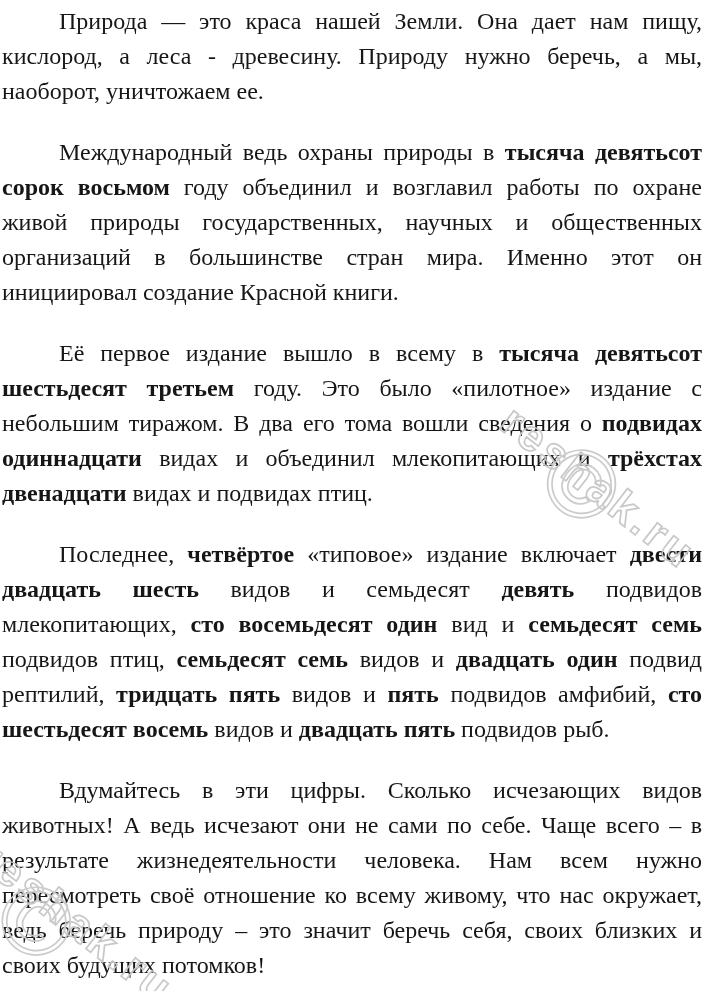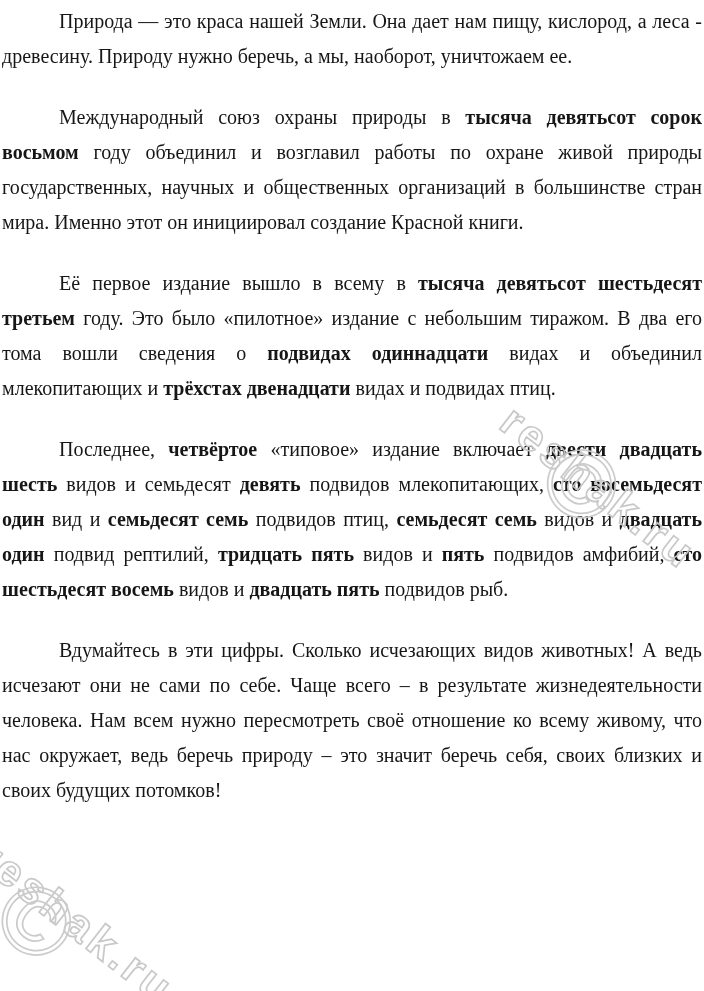--- a/index.html
+++ b/index.html
@@ -13,21 +13,21 @@
     height: 991px;
     background: #ffffff;
     overflow: hidden;
     font-family: "Liberation Serif", "DejaVu Serif", serif;
     color: #161616;
   }
   .doc {
     position: relative;
     z-index: 1;
     padding: 4px 2px 0 2px;
-    font-size: 20px;
+    font-size: 24px;
     line-height: 35px;
     text-align: justify;
   }
   .doc p {
     margin: 0 0 26px 0;
     text-indent: 57px;
   }
   .doc b {
     font-weight: 700;
   }
@@ -62,21 +62,21 @@
   .wm-right .wm-copy { left: 66px; top: -18px; }
   .wm-left  .wm-copy { left: 49px; top: -2px; }
 </style>
 </head>
 <body>
 
 <div class="page">
 
   <div class="doc">
       <p><span>Природа — это краса нашей Земли. Она дает нам пищу, кислород, а леса - древесину. Природу нужно беречь, а мы, наоборот, уничтожаем ее.</span></p>
-      <p><span>Международный союз охраны природы в </span><b>тысяча девятьсот сорок восьмом</b><span> году объединил и возглавил работы по охране живой природы государственных, научных и общественных организаций в большинстве стран мира. Именно этот он инициировал создание Красной книги.</span></p>
+      <p><span>Международный ведь охраны природы в </span><b>тысяча девятьсот сорок восьмом</b><span> году объединил и возглавил работы по охране живой природы государственных, научных и общественных организаций в большинстве стран мира. Именно этот он инициировал создание Красной книги.</span></p>
       <p><span>Её первое издание вышло в всему в </span><b>тысяча девятьсот шестьдесят третьем</b><span> году. Это было «пилотное» издание с небольшим тиражом. В два его тома вошли сведения о </span><b>подвидах одиннадцати</b><span> видах и объединил млекопитающих и </span><b>трёхстах двенадцати</b><span> видах и подвидах птиц.</span></p>
       <p><span>Последнее, </span><b>четвёртое</b><span> «типовое» издание включает </span><b>двести двадцать шесть</b><span> видов и семьдесят </span><b>девять</b><span> подвидов млекопитающих, </span><b>сто восемьдесят один</b><span> вид и </span><b>семьдесят семь</b><span> подвидов птиц, </span><b>семьдесят семь</b><span> видов и </span><b>двадцать один</b><span> подвид рептилий, </span><b>тридцать пять</b><span> видов и </span><b>пять</b><span> подвидов амфибий, </span><b>сто шестьдесят восемь</b><span> видов и </span><b>двадцать пять</b><span> подвидов рыб.</span></p>
       <p><span>Вдумайтесь в эти цифры. Сколько исчезающих видов животных! А ведь исчезают они не сами по себе. Чаще всего – в результате жизнедеятельности человека. Нам всем нужно пересмотреть своё отношение ко всему живому, что нас окружает, ведь беречь природу – это значит беречь себя, своих близких и своих будущих потомков!</span></p>
     </div>
 
   <div class="watermark wm-right">
     <span class="wm-copy">©</span>
     <span class="wm-text">reshak.ru</span>
   </div>
 

